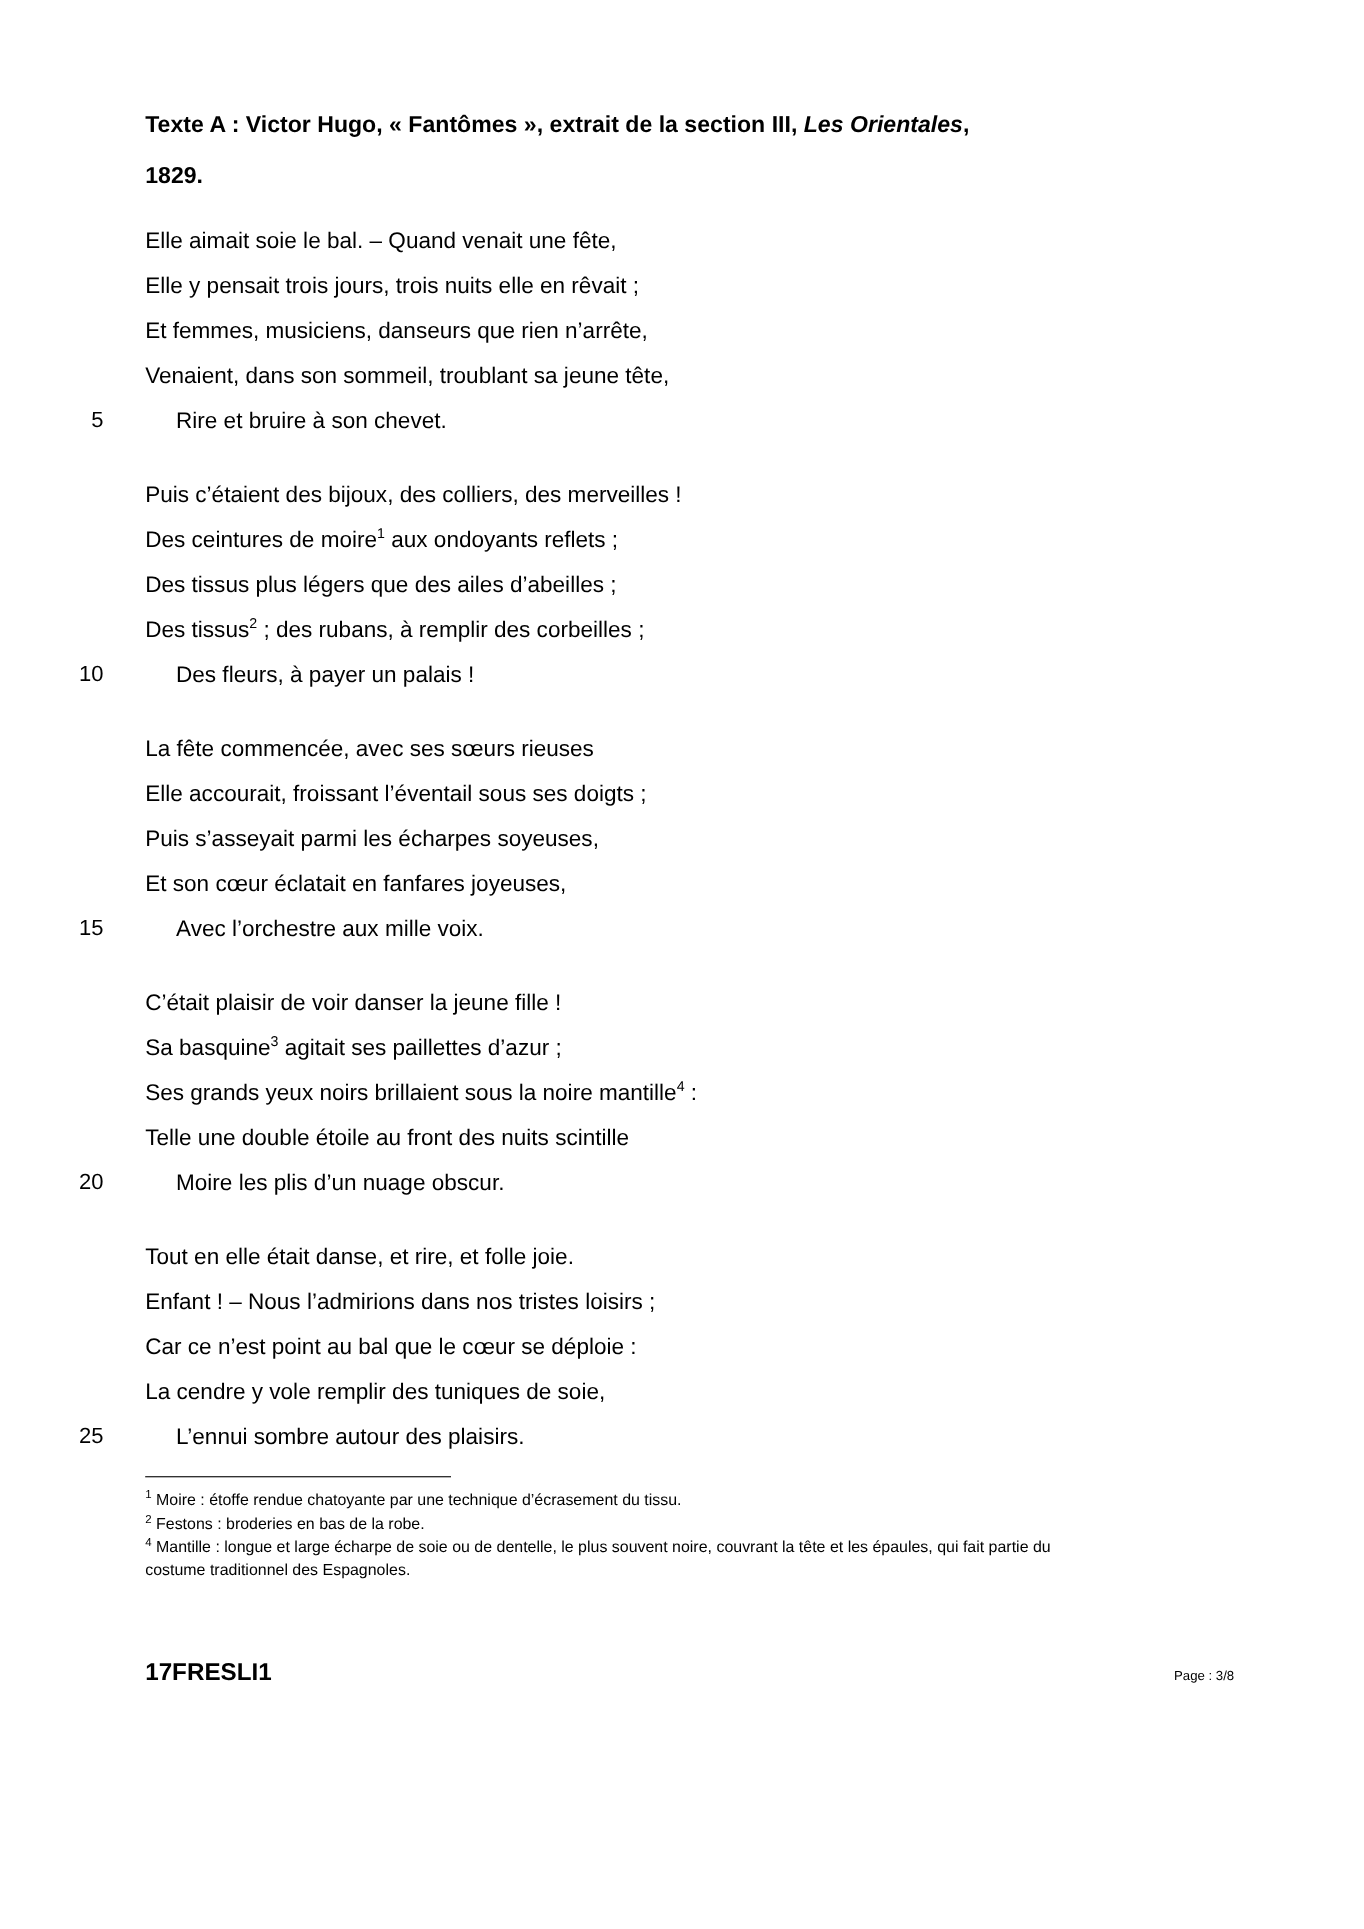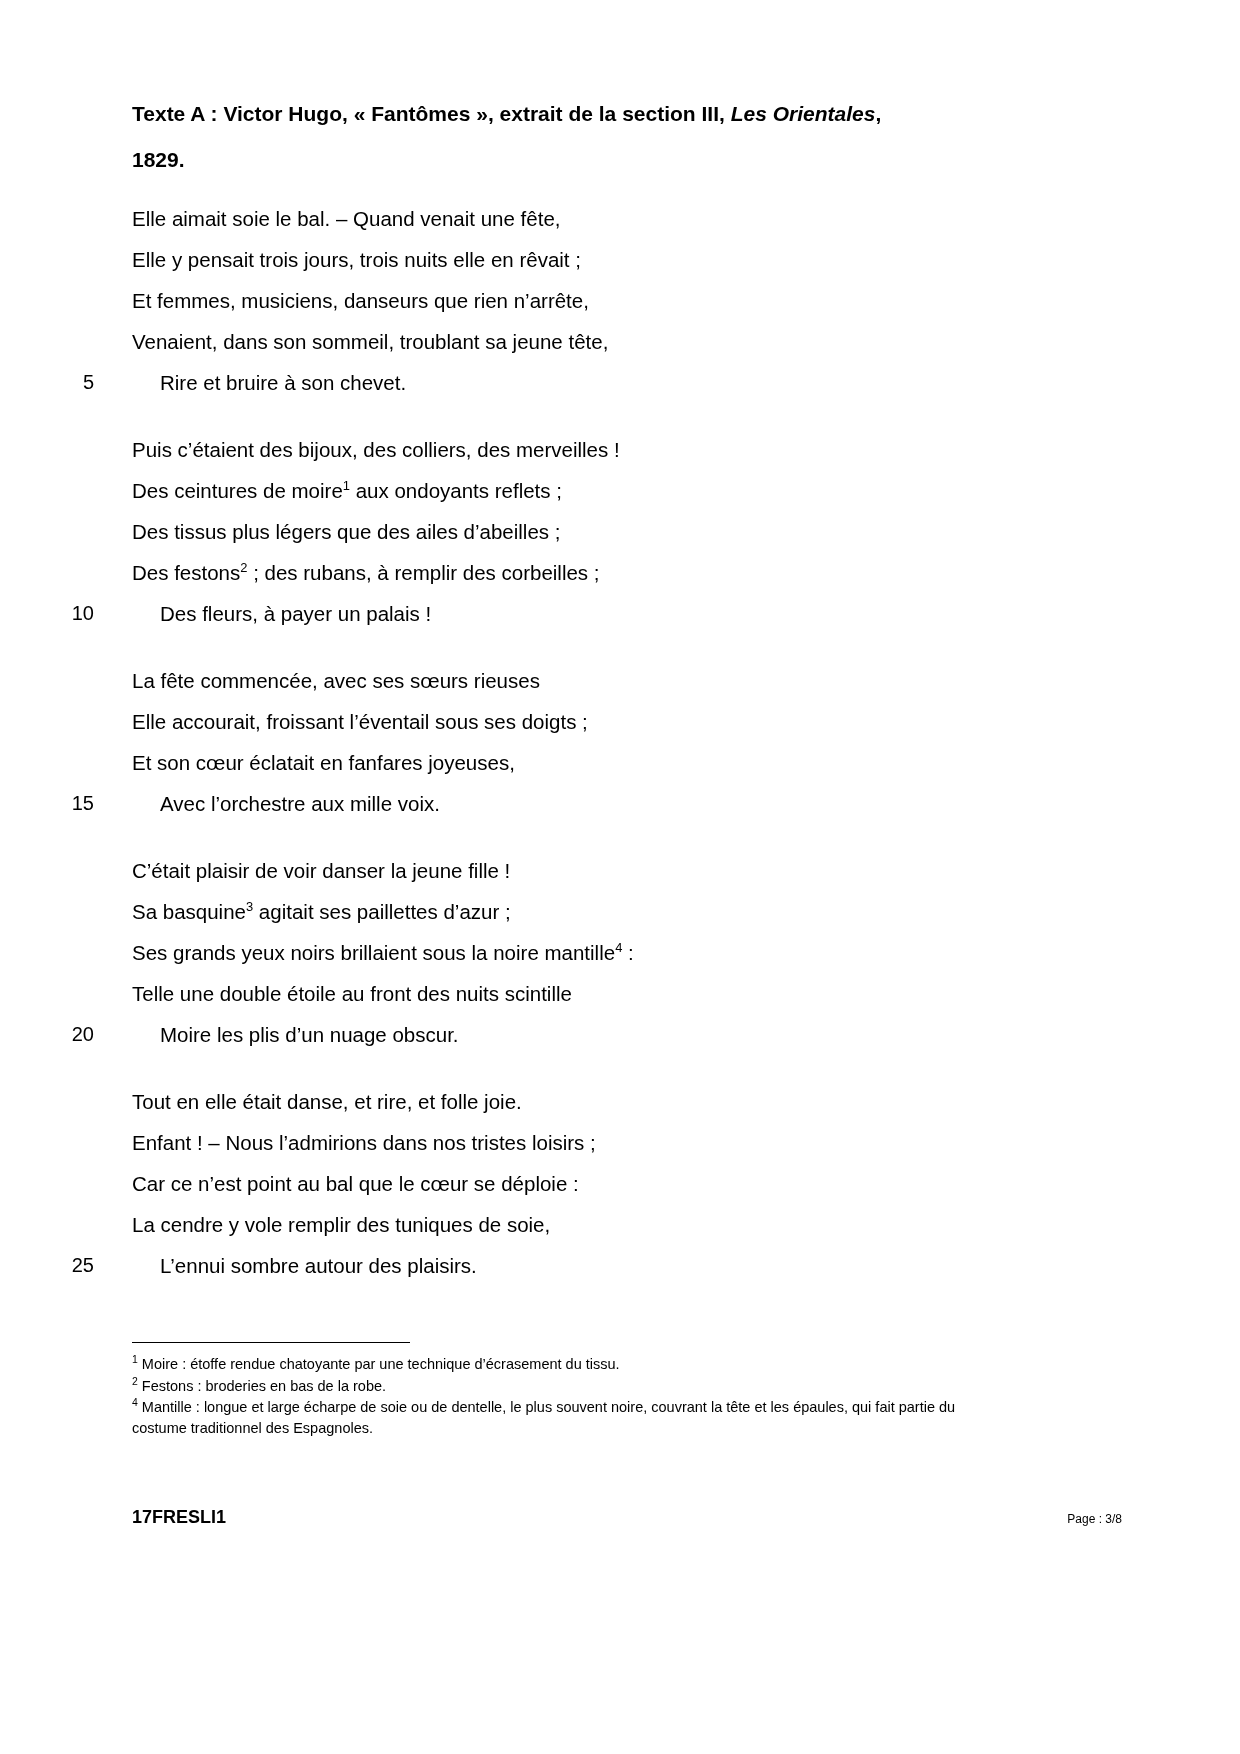--- a/index.html
+++ b/index.html
@@ -99,21 +99,21 @@
   .footer {
     position: absolute;
     left: 132px;
     right: 118px;
     top: 1507px;
     display: flex;
     justify-content: space-between;
     align-items: baseline;
   }
   .footer-code {
-    font-size: 18px;
+    font-size: 22px;
     font-weight: bold;
   }
   .footer-page {
     font-size: 12px;
   }
 </style>
 </head>
 <body>
 
 <div class="page">
@@ -128,26 +128,27 @@
         <div class="verse"><span class="num"></span><span class="text"><span>Elle aimait soie le bal. – Quand venait une fête,</span></span></div>
         <div class="verse"><span class="num"></span><span class="text"><span>Elle y pensait trois jours, trois nuits elle en rêvait ;</span></span></div>
         <div class="verse"><span class="num"></span><span class="text"><span>Et femmes, musiciens, danseurs que rien n’arrête,</span></span></div>
         <div class="verse"><span class="num"></span><span class="text"><span>Venaient, dans son sommeil, troublant sa jeune tête,</span></span></div>
         <div class="verse indent"><span class="num">5</span><span class="text"><span>Rire et bruire à son chevet.</span></span></div>
       </div>
       <div class="stanza">
         <div class="verse"><span class="num"></span><span class="text"><span>Puis c’étaient des bijoux, des colliers, des merveilles !</span></span></div>
         <div class="verse"><span class="num"></span><span class="text"><span>Des ceintures de moire</span><sup>1</sup><span> aux ondoyants reflets ;</span></span></div>
         <div class="verse"><span class="num"></span><span class="text"><span>Des tissus plus légers que des ailes d’abeilles ;</span></span></div>
-        <div class="verse"><span class="num"></span><span class="text"><span>Des festons</span><sup>2</sup><span> ; des rubans, à remplir des corbeilles ;</span></span></div>
+        <div class="verse"><span class="num"></span><span class="text"><span>Des tissus</span><sup>2</sup><span> ; des rubans, à remplir des corbeilles ;</span></span></div>
         <div class="verse indent"><span class="num">10</span><span class="text"><span>Des fleurs, à payer un palais !</span></span></div>
       </div>
       <div class="stanza">
         <div class="verse"><span class="num"></span><span class="text"><span>La fête commencée, avec ses sœurs rieuses</span></span></div>
         <div class="verse"><span class="num"></span><span class="text"><span>Elle accourait, froissant l’éventail sous ses doigts ;</span></span></div>
+        <div class="verse"><span class="num"></span><span class="text"><span>Puis s’asseyait parmi les écharpes soyeuses,</span></span></div>
         <div class="verse"><span class="num"></span><span class="text"><span>Et son cœur éclatait en fanfares joyeuses,</span></span></div>
         <div class="verse indent"><span class="num">15</span><span class="text"><span>Avec l’orchestre aux mille voix.</span></span></div>
       </div>
       <div class="stanza">
         <div class="verse"><span class="num"></span><span class="text"><span>C’était plaisir de voir danser la jeune fille !</span></span></div>
         <div class="verse"><span class="num"></span><span class="text"><span>Sa basquine</span><sup>3</sup><span> agitait ses paillettes d’azur ;</span></span></div>
         <div class="verse"><span class="num"></span><span class="text"><span>Ses grands yeux noirs brillaient sous la noire mantille</span><sup>4</sup><span> :</span></span></div>
         <div class="verse"><span class="num"></span><span class="text"><span>Telle une double étoile au front des nuits scintille</span></span></div>
         <div class="verse indent"><span class="num">20</span><span class="text"><span>Moire les plis d’un nuage obscur.</span></span></div>
       </div>

